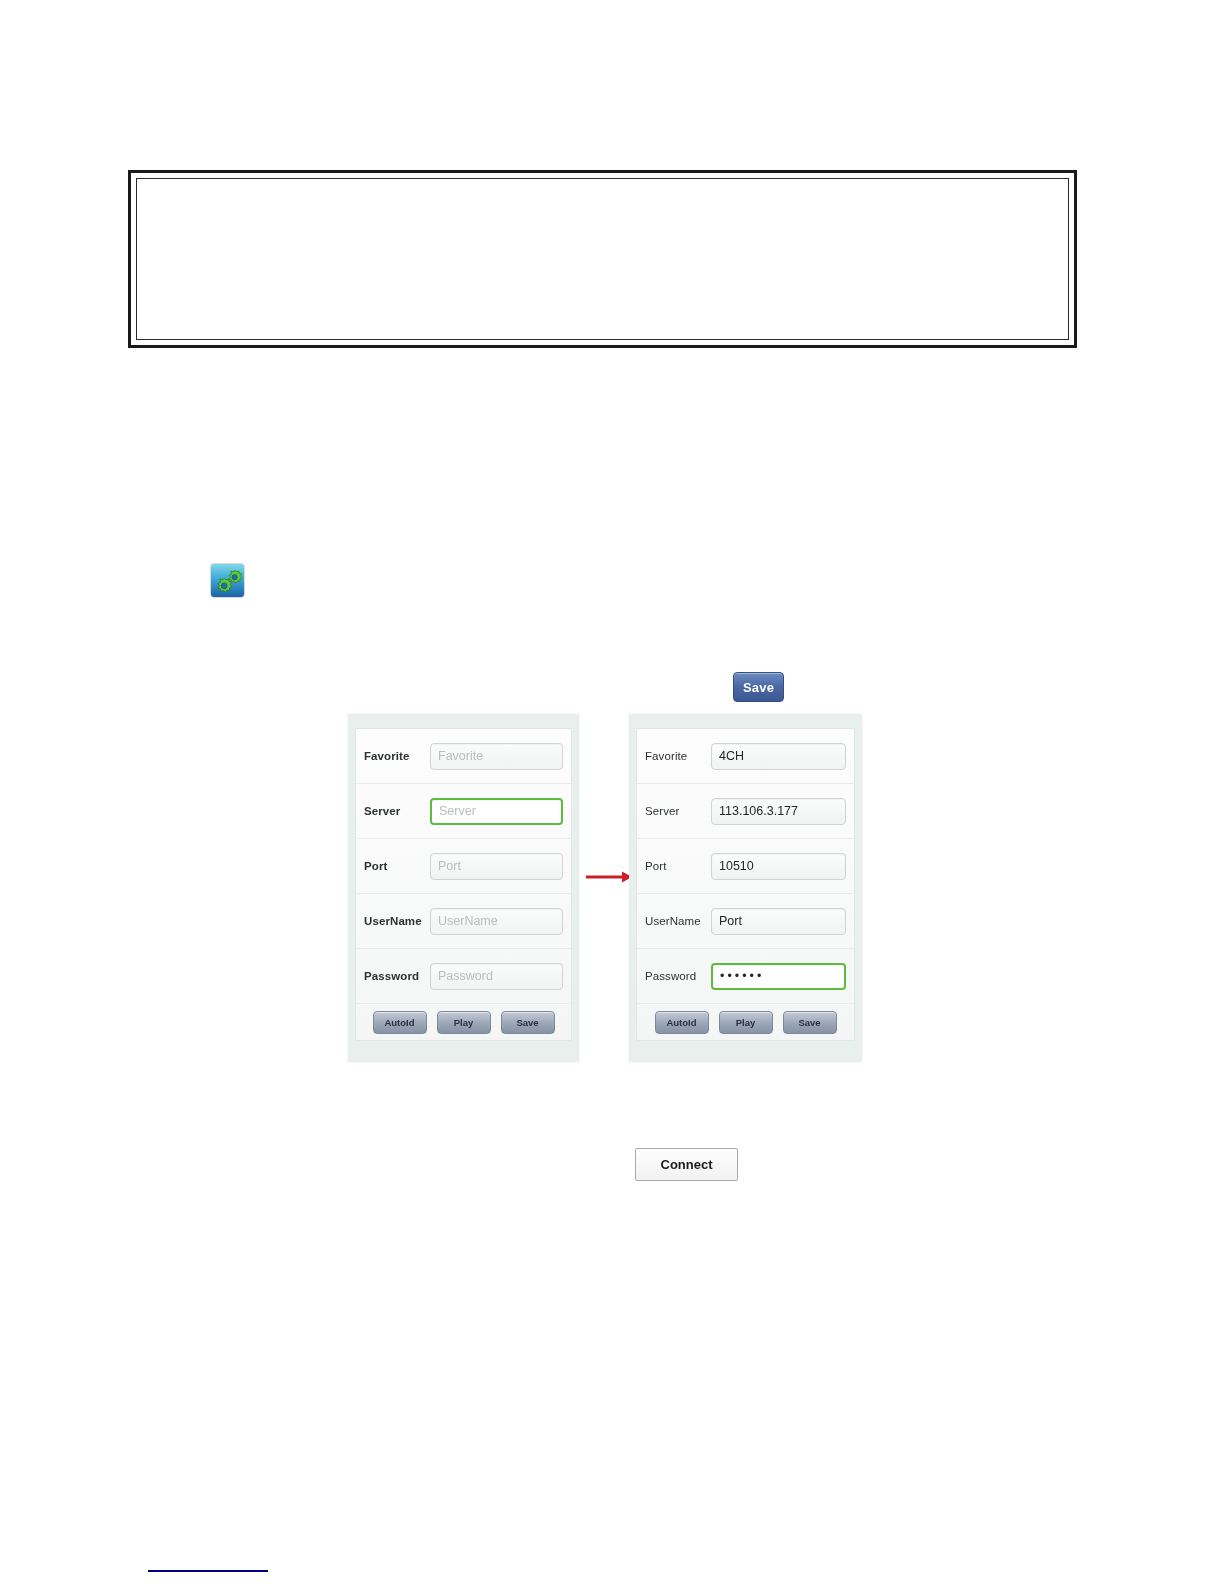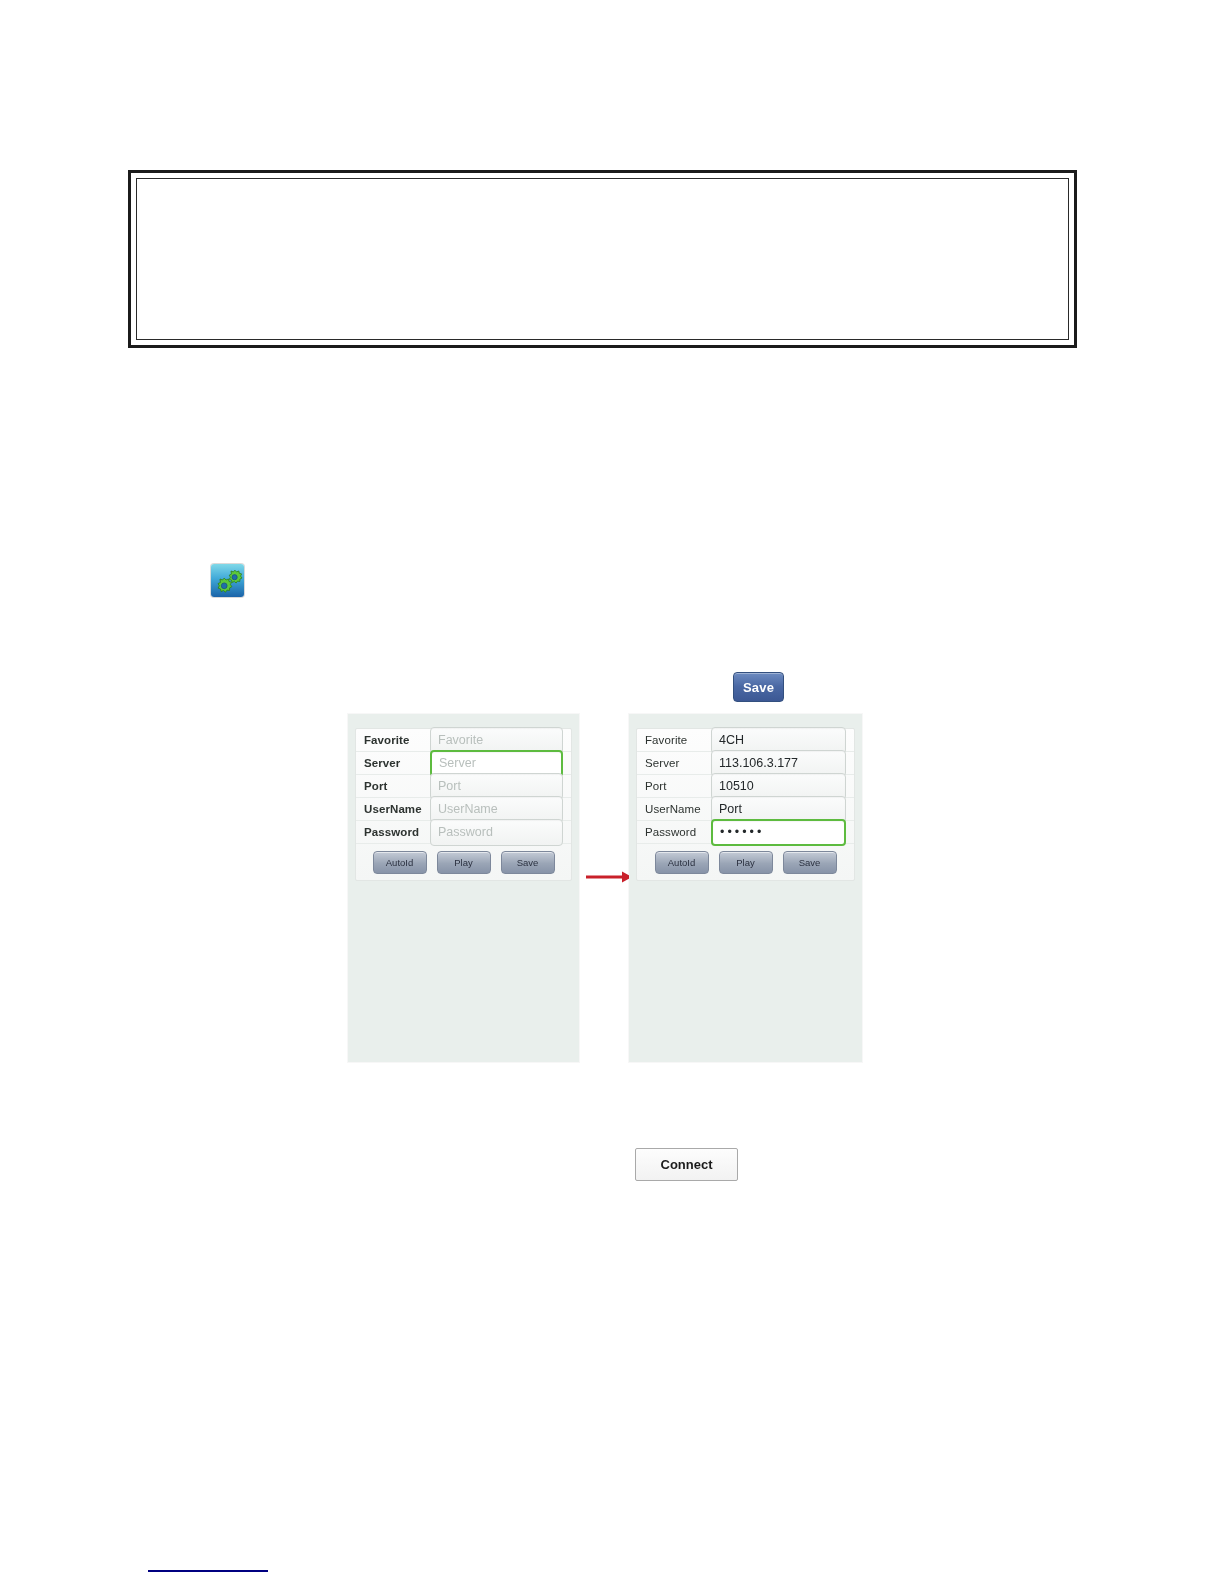--- a/index.html
+++ b/index.html
@@ -97,21 +97,21 @@
     top: 14px;
     background: linear-gradient(180deg, #fdfdfd 0%, #f4f6f5 100%);
     border: 1px solid #e2e6e4;
     border-radius: 2px;
     box-sizing: border-box;
   }
 
   .frow {
     display: flex;
     align-items: center;
-    height: 23px;
+    height: 55px;
     padding: 4px 8px;
     border-bottom: 1px solid #e8ecea;
     box-sizing: border-box;
   }
   .frow:last-of-type { border-bottom: 1px solid #e8ecea; }
 
   .flabel {
     font-size: 11.5px;
     color: #2d3330;
     font-weight: 600;
@@ -157,21 +157,21 @@
     padding: 0 8px;
   }
   .sbtn {
     width: 52px;
     height: 21px;
     border-radius: 4px;
     background: linear-gradient(180deg, #c4cbd6 0%, #9aa5b6 55%, #8793a8 100%);
     border: 1px solid #7d889b;
     color: #2b3140;
     font-size: 9.5px;
-    font-weight: normal;
+    font-weight: bold;
     display: flex;
     align-items: center;
     justify-content: center;
     box-shadow: inset 0 1px 0 rgba(255,255,255,0.55);
   }
 
   
   .arrow {
     position: absolute;
     left: 586px;

